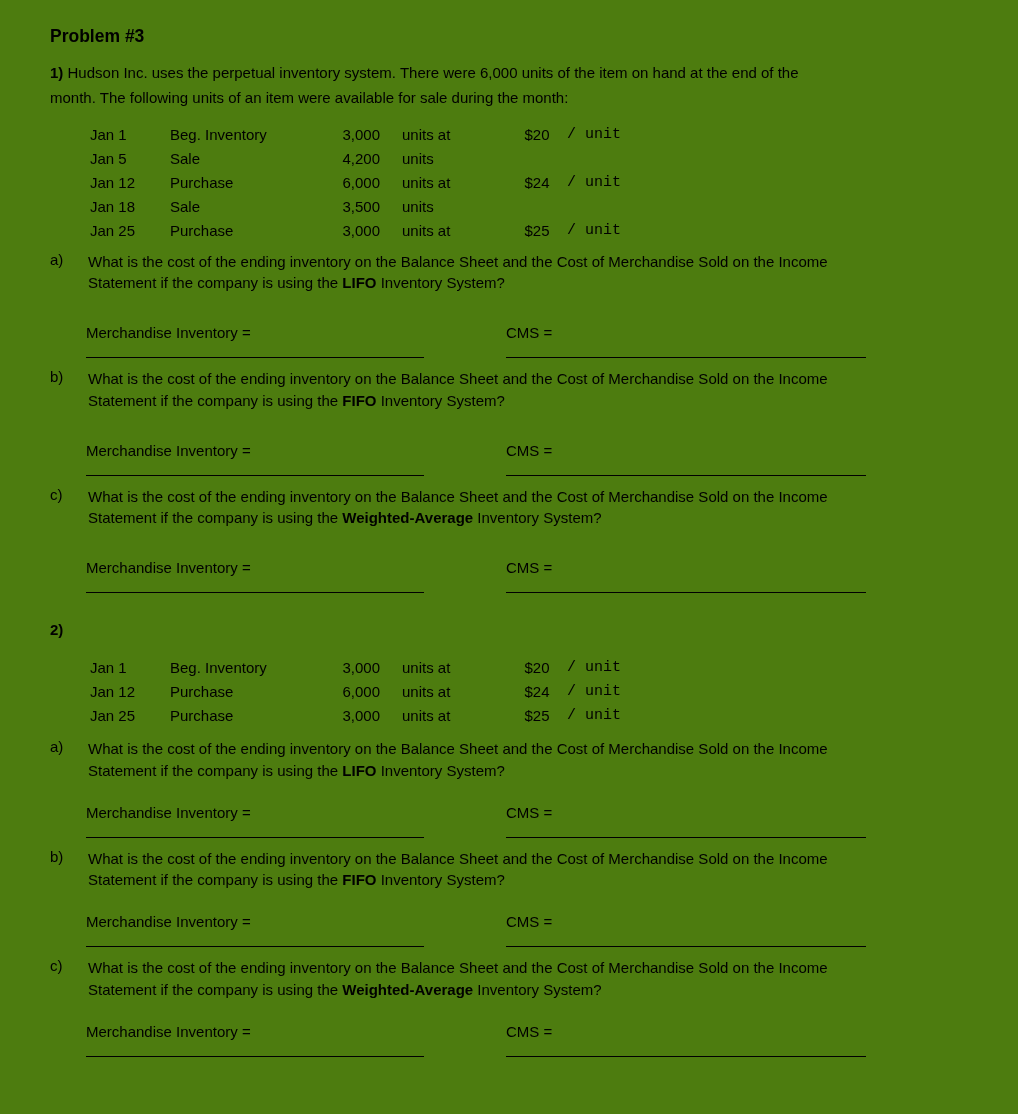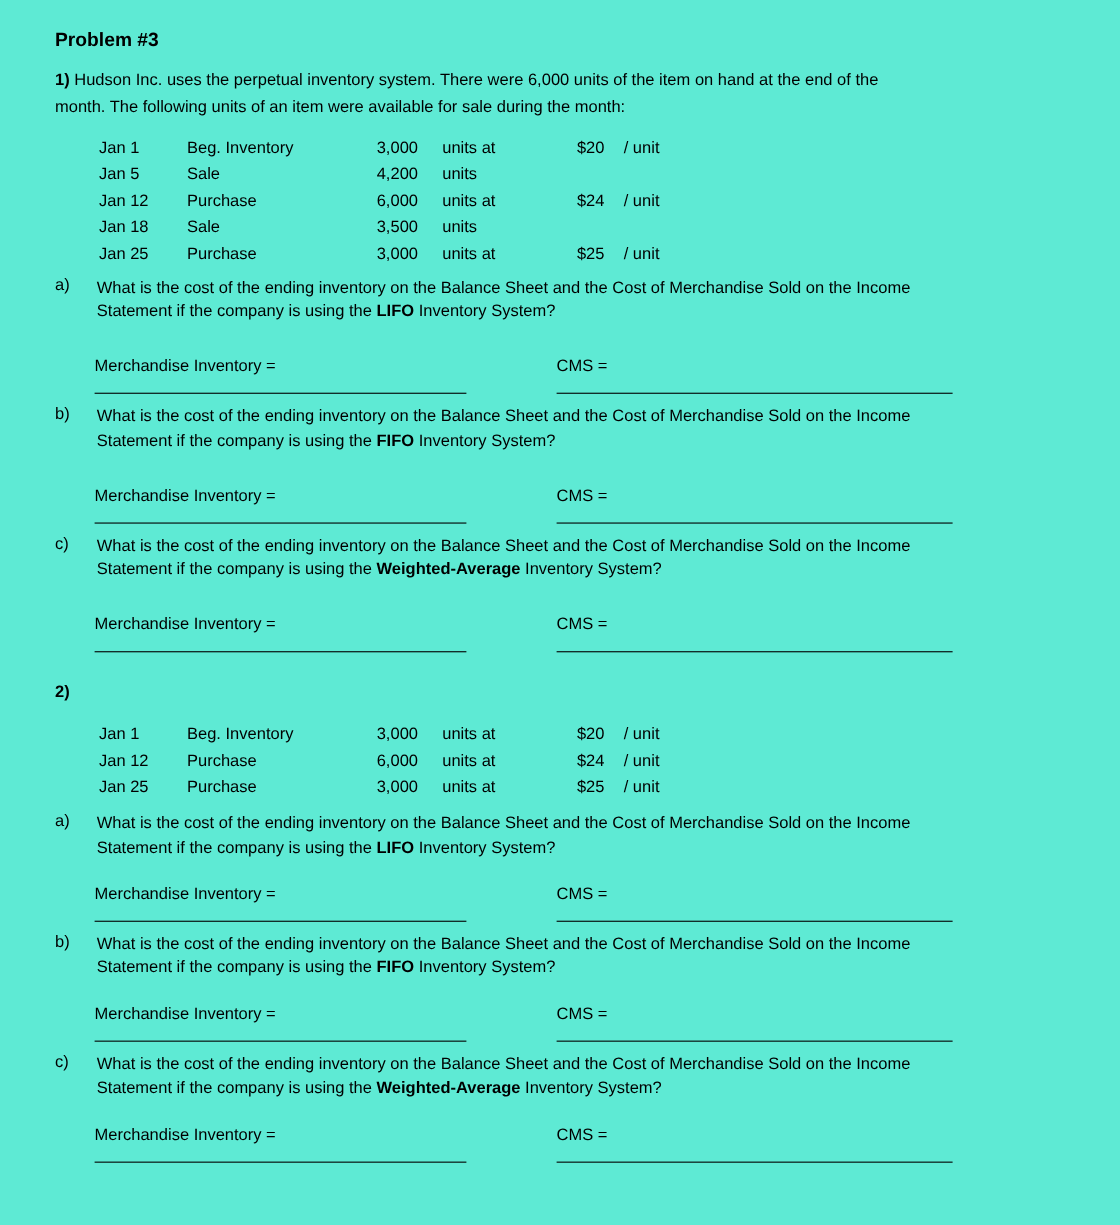--- a/index.html
+++ b/index.html
@@ -1,32 +1,32 @@
 <!DOCTYPE html>
 <html><head>
 <meta charset="utf-8">
 <style>
   html, body { margin: 0; padding: 0; background: #ffffff; }
   .page {
-    width: 1018px; height: 1114px; background: #5eead4;
+    width: 1018px; height: 1114px; background: #4d7c0f;
     font-family: "Liberation Sans", sans-serif;
     font-size: 15px; color: #000; overflow: hidden;
   }
   .content { padding: 26px 50px 0 50px; }
   .title { font-size: 17.5px; font-weight: 700; margin: 0 0 14px 0; }
   .intro { margin: 0 0 12px 0; width: 778px; line-height: 1.65; }
   .sec-num { font-weight: 700; }
   .inv-table { margin: 0 0 8px 40px; }
   .inv-row { display: flex; line-height: 1.6; }
   .col-date  { width: 80px;  flex: none; }
   .col-desc  { width: 140px; flex: none; }
   .col-qty   { width: 70px;  flex: none; text-align: right; }
   .col-units { width: 112px; flex: none; padding-left: 22px; }
   .col-price { width: 46px;  flex: none; text-align: center; }
-  .col-per   { flex: none; padding-left: 7px; }
+  .col-per   { flex: none; padding-left: 7px; font-family: Liberation Mono, monospace; }
   .part { display: flex; margin: 6px 0 0 0; }
   .part-label { width: 38px; flex: none; }
   .part-q { margin: 0; width: 748px; line-height: 1.45; }
   .answer-row { display: flex; margin: 30px 0 10px 36px; }
   .answer-row.tight { margin-top: 22px; }
   .blank { border-bottom: 1.5px solid #000; padding-bottom: 16px; }
   .mi-box { width: 338px; }
   .answer-gap { width: 82px; flex: none; }
   .cms-box { width: 360px; }
   .sec2-head { margin-top: 28px; }

